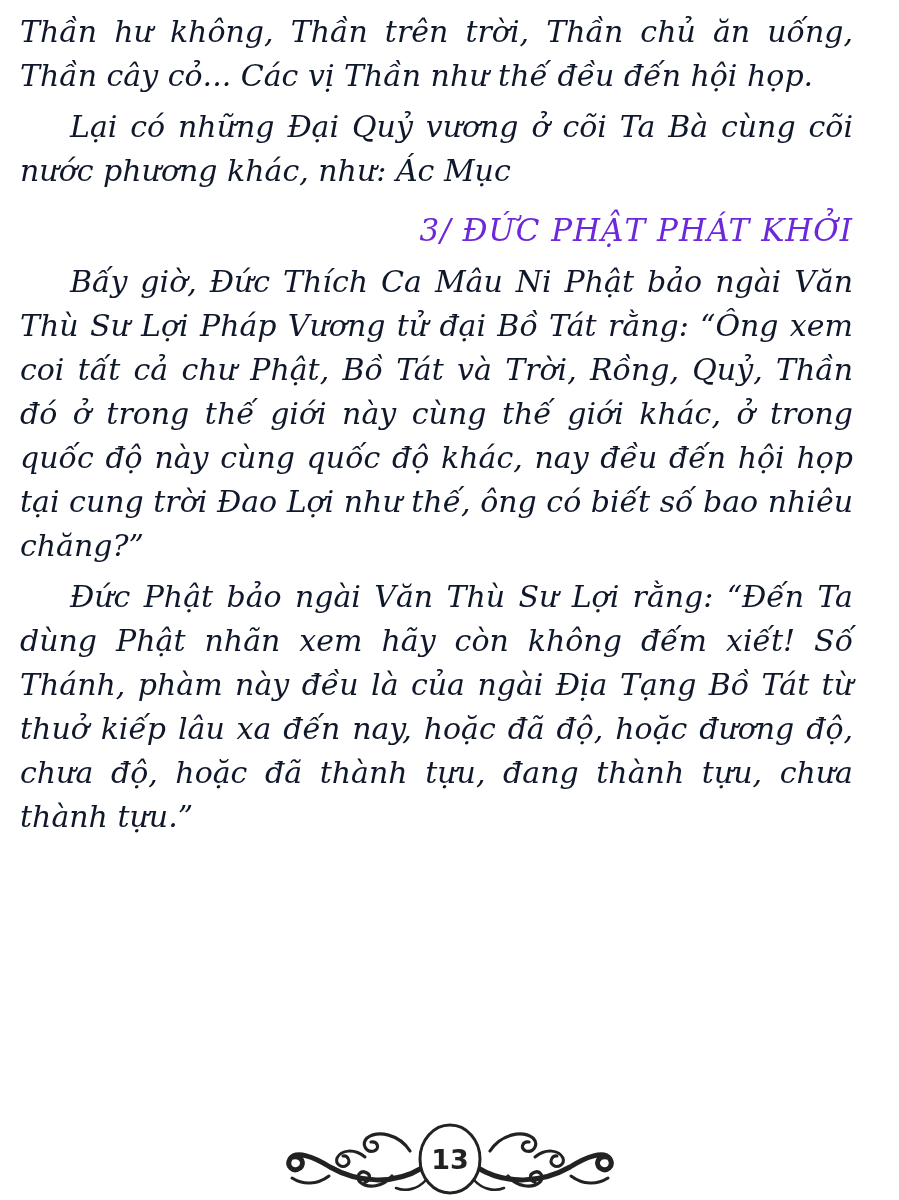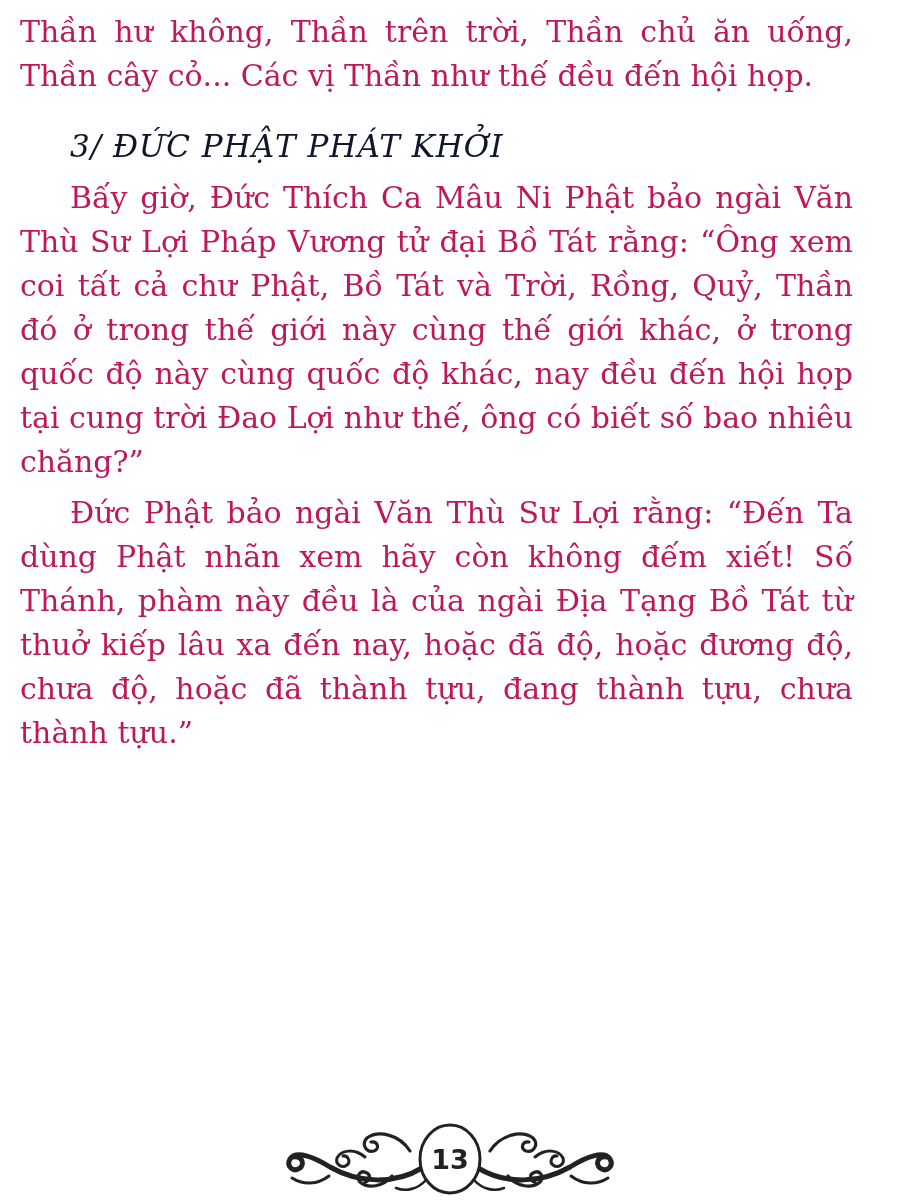--- a/index.html
+++ b/index.html
@@ -12,38 +12,40 @@
     width: 899px;
     height: 1200px;
     background: #ffffff;
     overflow: hidden;
     font-family: "DejaVu Serif", serif;
   }
   .text-area {
     padding: 10px 46px 0 20px;
   }
   .body-par {
-    color: #be185d;
+    font-style: italic;
+    color: #0f172a;
     font-size: 30px;
     line-height: 44px;
     text-align: justify;
     margin: 0 0 7px 0;
   }
   .body-par.indent {
     text-indent: 50px;
   }
   .section-heading {
     font-style: italic;
     font-weight: normal;
-    color: #0f172a;
+    color: #6d28d9;
     font-size: 31px;
     line-height: 44px;
     letter-spacing: 1px;
-    margin: 26px 0 8px 0;
+    margin: 15px 0 8px 0;
     padding-left: 50px;
+    text-align: right;
   }
   .footer-wrap {
     position: absolute;
     left: 0;
     right: 0;
     bottom: 2px;
     display: flex;
     justify-content: center;
     text-align: right;
   }
@@ -55,20 +57,21 @@
   }
 </style>
 </head>
 <body>
 
 <div class="page">
   <div class="text-area">
 
     <p class="body-par">Thần hư không, Thần trên trời, Thần chủ ăn uống, Thần cây cỏ... Các vị Thần như thế đều đến hội họp.</p>
 
+    <p class="body-par indent">Lại có những Đại Quỷ vương ở cõi Ta Bà cùng cõi nước phương khác, như: Ác Mục</p>
 
 
     <h2 class="section-heading">3/ ĐỨC PHẬT PHÁT KHỞI</h2>
 
     <p class="body-par indent">Bấy giờ, Đức Thích Ca Mâu Ni Phật bảo ngài Văn Thù Sư Lợi Pháp Vương tử đại Bồ Tát rằng: “Ông xem coi tất cả chư Phật, Bồ Tát và Trời, Rồng, Quỷ, Thần đó ở trong thế giới này cùng thế giới khác, ở trong quốc độ này cùng quốc độ khác, nay đều đến hội họp tại cung trời Đao Lợi như thế, ông có biết số bao nhiêu chăng?”</p>
 
 
     <p class="body-par indent">Đức Phật bảo ngài Văn Thù Sư Lợi rằng: “Đến Ta dùng Phật nhãn xem hãy còn không đếm xiết! Số Thánh, phàm này đều là của ngài Địa Tạng Bồ Tát từ thuở kiếp lâu xa đến nay, hoặc đã độ, hoặc đương độ, chưa độ, hoặc đã thành tựu, đang thành tựu, chưa thành tựu.”</p>
 
   </div>

